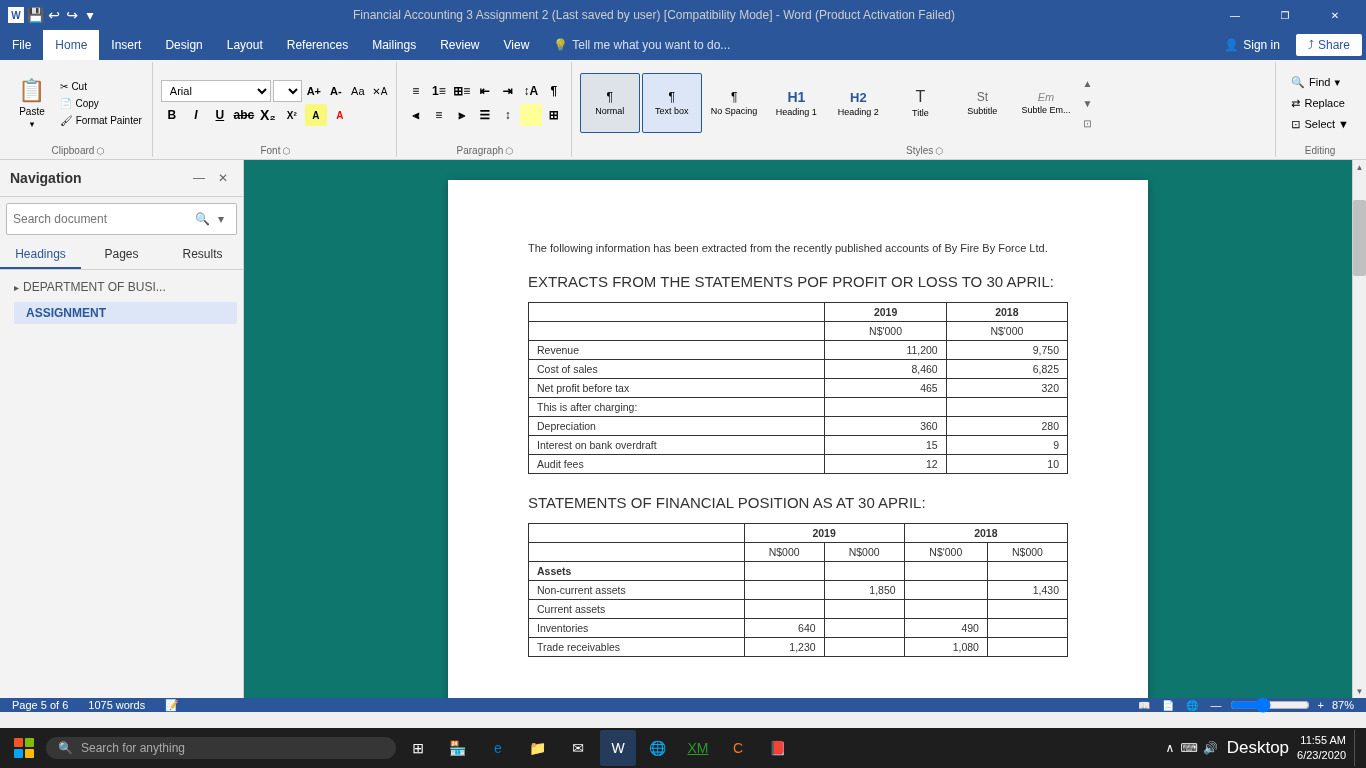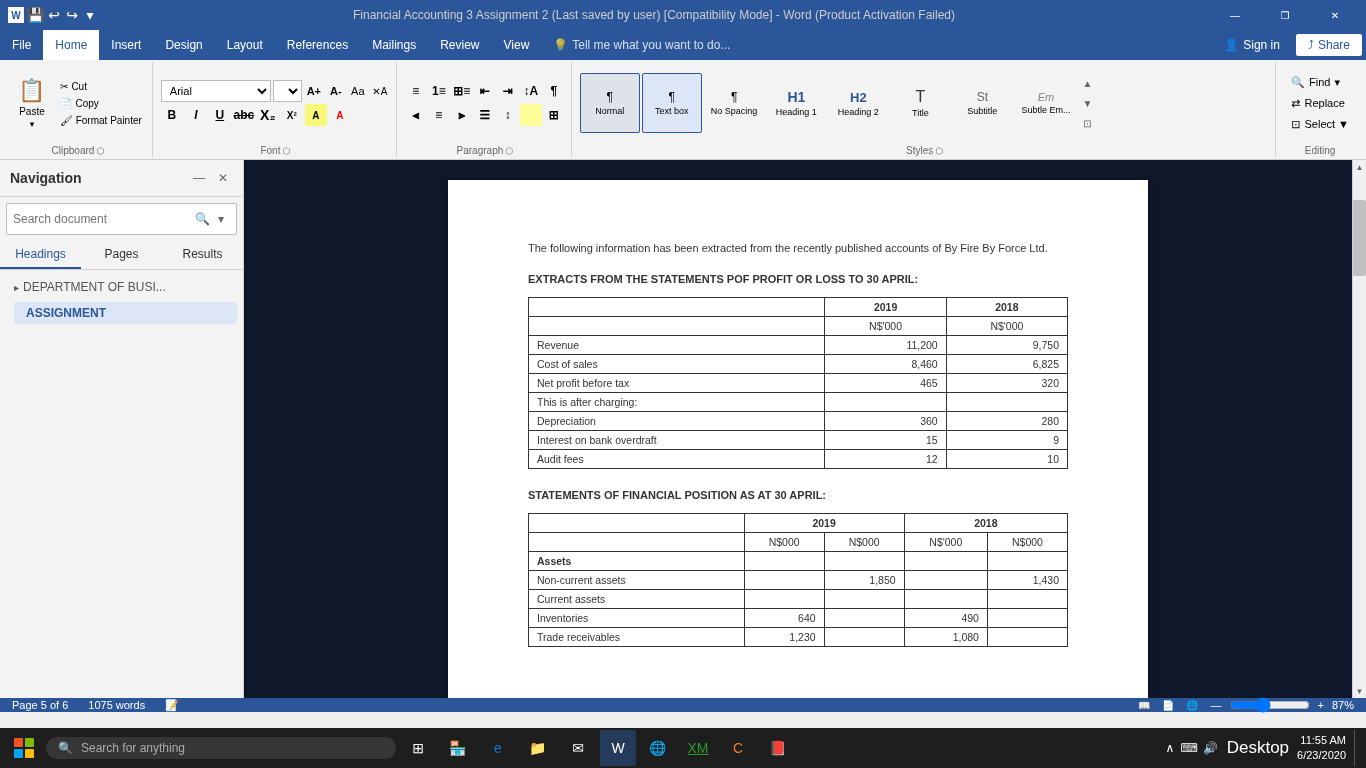--- a/index.html
+++ b/index.html
@@ -237,36 +237,36 @@
       cursor: pointer;
       border-radius: 2px;
       font-size: 11px;
     }
     .nav-heading-item.level1 { font-size: 12px; color: #555; }
     .nav-heading-item.level2 { font-size: 12px; font-weight: bold; color: #2b579a; background: #dce6f7; }
 
     
     .doc-area {
       flex: 1;
-      background: #0f172a;
+      background: #0f766e;
       overflow-y: scroll;
       display: flex;
       flex-direction: column;
       align-items: center;
       padding: 20px;
     }
     .doc-page {
       background: white;
       width: 700px;
       padding: 60px 80px;
       box-shadow: 0 2px 8px rgba(0,0,0,0.3);
       margin-bottom: 20px;
     }
     .doc-text { font-size: 11px; color: #333; line-height: 1.5; margin-bottom: 8px; }
-    .doc-heading { font-size: 11px; font-weight: bold; color: #333; margin-bottom: 12px; margin-top: 16px; }
+    .doc-heading { font-size: 15px; font-weight: normal; color: #333; margin-bottom: 12px; margin-top: 16px; }
     .doc-table {
       width: 100%;
       border-collapse: collapse;
       margin-bottom: 16px;
       font-size: 10.5px;
     }
     .doc-table td, .doc-table th {
       border: 1px solid #333;
       padding: 3px 8px;
       color: #333;

